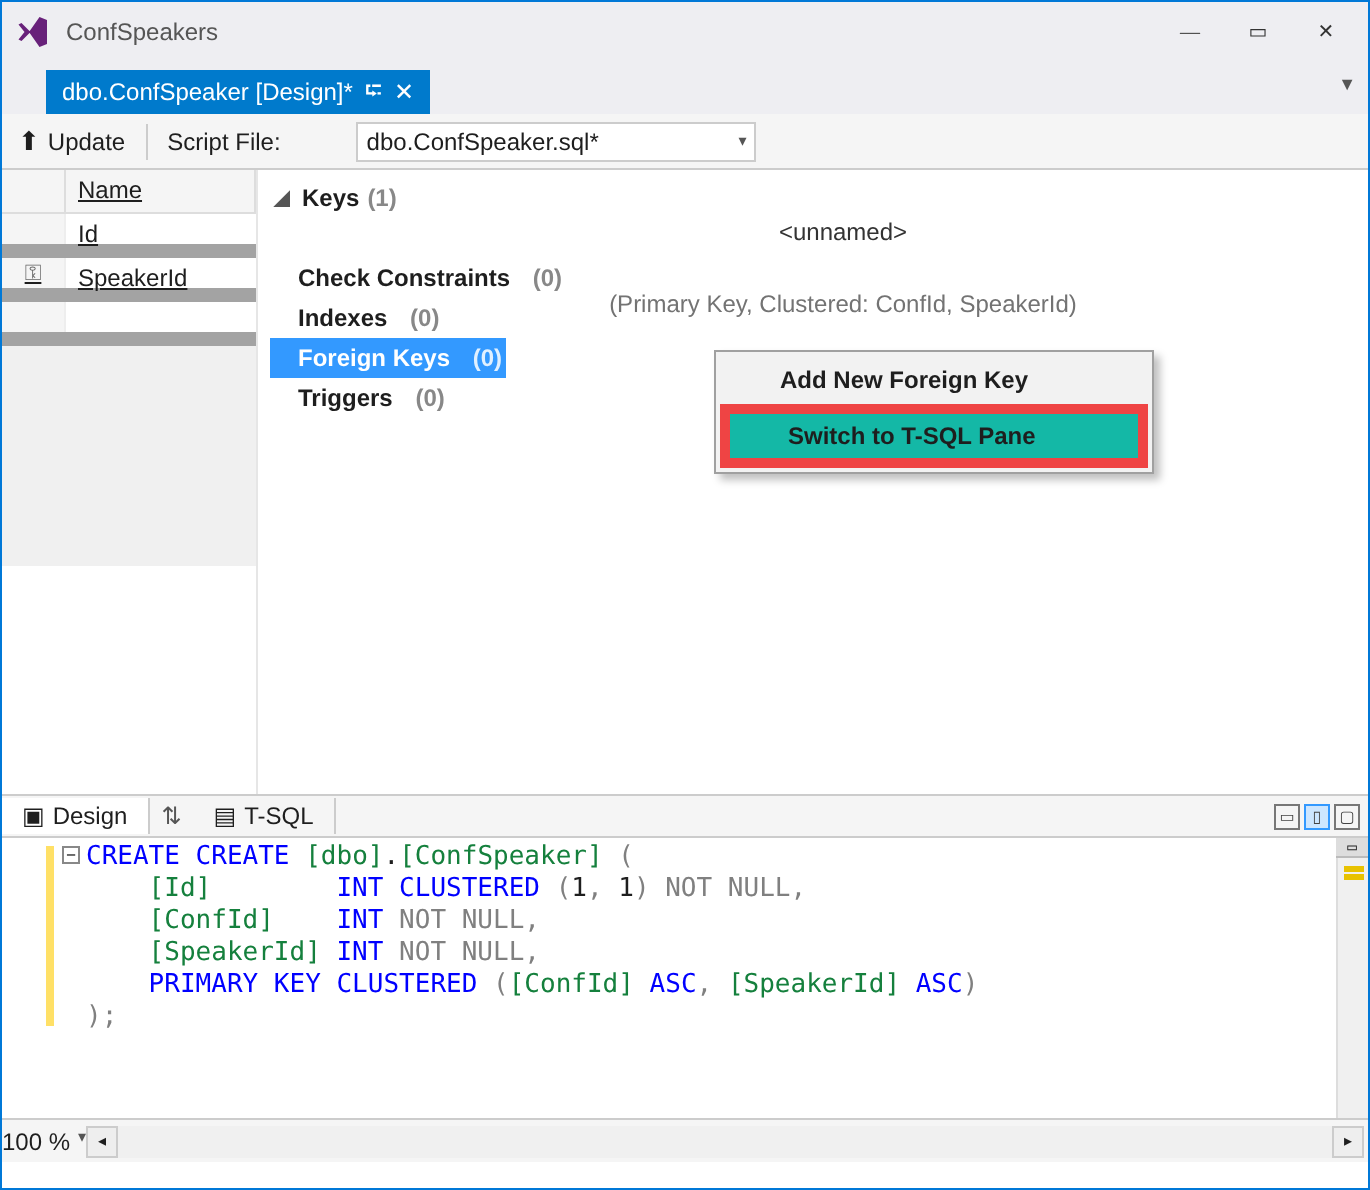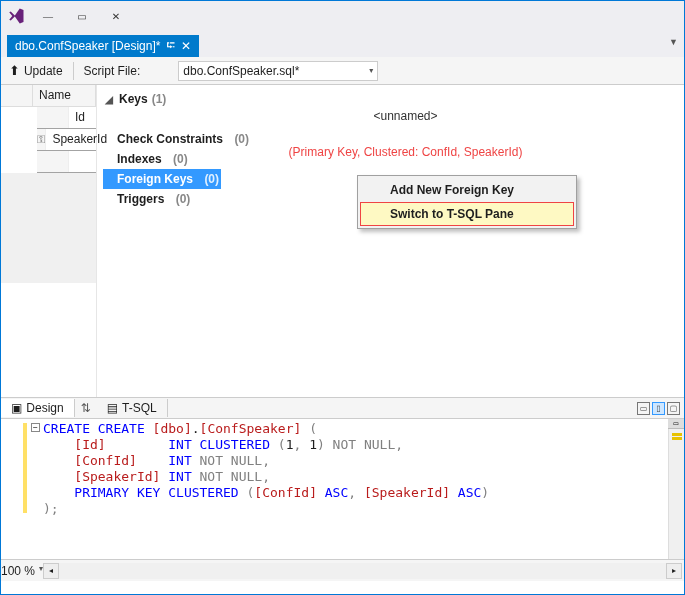--- a/index.html
+++ b/index.html
@@ -4,69 +4,69 @@
 <style>
   * { box-sizing: border-box; margin: 0; padding: 0; }
   body { font-family: "Segoe UI", Tahoma, sans-serif; font-size: 12px; color: #1e1e1e; background: #fff; width: 685px; height: 595px; overflow: hidden; border: 1px solid #0078d7; position: relative; }
   
   .titlebar { height: 30px; background: #eeeef2; display: flex; align-items: center; padding: 0 6px; }
   .vs-icon { width: 18px; height: 18px; margin-right: 8px; }
   .titlebar-text { flex: 1; color: #555; font-size: 12px; }
   .win-btns { display: flex; gap: 4px; }
   .win-btn { width: 30px; height: 22px; display: flex; align-items: center; justify-content: center; font-family: "Segoe UI Symbol"; font-size: 10px; color: #333; }
   
-  .tabrow { height: 26px; background: #eeeef2; display: flex; align-items: flex-end; padding-left: 6px; position: relative; }
+  .tabrow { height: 26px; background: #eeeef2; display: flex; align-items: flex-end; padding-left: 22px; position: relative; }
   .tab { background: #007acc; color: #fff; padding: 4px 8px; display: flex; align-items: center; gap: 6px; font-size: 12px; height: 22px; }
   .tab .pin { font-size: 11px; }
   .tab .close { font-size: 12px; }
   .tabrow .menu-dd { position: absolute; right: 6px; top: 6px; color: #555; font-size: 9px; }
   
   .toolbar { height: 28px; border-bottom: 1px solid #ccc; background: #f5f5f5; display: flex; align-items: center; padding: 0 8px; gap: 10px; font-size: 12px; }
   .toolbar .sep { width:1px; height:18px; background:#ccc; }
   .toolbar select, .toolbar .dropdown { border:1px solid #ccc; background:#fff; height:20px; font-size:12px; padding:0 4px; width: 200px; display:flex; align-items:center; justify-content:space-between;margin-left:28px; }
   .toolbar .update { display:flex; align-items:center; gap:4px; cursor:default; }
   .up-arrow { font-size: 13px; }
   
   .design-area { display:flex; height: 312px; background:#fff; }
-  .col-grid { width: 96px; border-right: 1px solid #e6e6e6; }
+  .col-grid { width: 128px; border-right: 1px solid #e6e6e6; text-decoration: underline; }
   .grid-header { display:flex; border-bottom:1px solid #ddd; background:#f5f5f5; height:22px; }
   .grid-h-cell { border-right:1px solid #ddd; padding:3px 6px; font-size:12px; }
   .grid-h-cell.icon { width:32px; }
   .grid-h-cell.name { flex:1; }
-  .grid-row { display:flex; height:22px; border-bottom:1px solid #a3a3a3;margin-left:36px; }
+  .grid-row { display:flex; height:22px; border-bottom:7px solid #a3a3a3; }
   .grid-cell-icon { width:32px; border-right:1px solid #eee; display:flex; align-items:center; justify-content:center; font-size:11px; color:#666; background:#f5f5f5;}
   .grid-cell-name { flex:1; padding:3px 6px; font-size:12px; }
   
   .tree-panel { flex:1; padding: 4px 6px; font-size:12px; position:relative; }
   .tree-row { display:flex; align-items:center; height:20px; gap:4px; }
   .tree-row.bold { font-weight:600; }
   .tree-row .arrow { width:12px; display:inline-block; text-align:center; color:#555; font-size:10px;}
   .tree-row.child { padding-left: 30px; color:#333;flex-direction:column; }
   .tree-row.selected { background:#3399ff; color:#fff; display:inline-flex; padding:0 2px 0 14px;justify-content:center; }
   .tree-row .count { color:#888; }
   .tree-row.selected .count { color:#e0f0ff; }
   
   .ctx-menu { position:absolute; left: 356px; top: 174px; background:#f2f2f2; border:1px solid #a0a0a0; box-shadow: 3px 3px 4px rgba(0,0,0,0.25); width: 220px; padding:2px; z-index:10;}
   .ctx-item { padding: 5px 8px 5px 30px; font-size:12px; position:relative;font-weight:bold; }
-  .ctx-item.hover { background:#fef9c3; border:1px solid #ef4444; padding:4px 7px 4px 29px;}
+  .ctx-item.hover { background:#14b8a6; border:5px solid #ef4444; padding:4px 7px 4px 29px;}
   
   .pane-tabs { height:22px; border-top:1px solid #ccc; border-bottom:1px solid #ccc; background:#f5f5f5; display:flex; align-items:center; font-size:12px; position:relative;}
   .pane-tab { padding:2px 10px; display:flex; align-items:center; gap:4px; border-right:1px solid #ccc; background:#fff;}
   .pane-tab.inactive { background:#f5f5f5; }
   .swap-icon { padding: 0 6px; color:#555; }
   .pane-tabs .rh-icons { position:absolute; right:4px; display:flex; gap:2px;}
   .rh-icons .sq { width:13px; height:13px; border:1px solid #777; display:flex; align-items:center; justify-content:center; font-size:8px; color:#444;}
   .rh-icons .sq.active { background:#cde6ff; border-color:#3399ff;}
   
   .code-pane { height: 140px; background:#fff; font-family: Consolas, monospace; font-size: 13px; position:relative; overflow:hidden;}
   .code-gutter { position:absolute; left:0; top:0; bottom:0; width:28px; background:#fff; }
   .code-gutter .bar { position:absolute; left:22px; top:4px; width:4px; background:#ffe066; height:90px;}
   .code-lines { position:absolute; left:42px; top:2px; right: 18px; white-space:pre; line-height:16px;}
   .kw { color:#0000ff; }
-  .br { color:#b91c1c; }
+  .br { color:#15803d; }
   .gr { color:#808080; }
   .code-overview { position:absolute; right:0; top:0; width:16px; height:100%; background:#f0f0f0; border-left:1px solid #ddd;}
   .code-overview .marker { position:absolute; left:3px; width:10px; height:3px; background:#e8c200;}
   .code-overview .splitbtn { position:absolute; top:0; right:0; width:16px; height:10px; background:#ddd; border-bottom:1px solid #bbb; display:flex; align-items:center; justify-content:center; font-size:8px;}
   
   .statusbar { height:22px; border-top:1px solid #ccc; background:#f5f5f5; display:flex; align-items:center; position:relative;}
   .zoom { padding:0 0; display:flex; align-items:flex-start; gap:4px;}
   .zoom .dd { font-size:8px; color:#555;}
   .h-scroll { flex:1; height:16px; display:flex; align-items:center; margin-right:2px;}
   .h-scroll .btn { width:16px; height:16px; background:#eee; border:1px solid #ccc; display:flex; align-items:center; justify-content:center; font-size:8px;}
@@ -74,20 +74,21 @@
   
   .key-icon::before { content: "⚿"; font-size: 11px; color:#666; }
 </style>
 </head>
 <body>
 
 <div class="titlebar">
   <svg class="vs-icon" viewBox="0 0 24 24">
       <path fill="#68217a" d="M17 2l-7 10 7 10 5-2V4l-5-2zM3 7l4 5-4 5 2 1 6-6-6-6-2 1z"></path>
     </svg>
+  <div class="titlebar-text">ConfSpeakers</div>
   <div class="win-btns">
     <div class="win-btn">—</div>
     <div class="win-btn">▭</div>
     <div class="win-btn">✕</div>
   </div>
 </div>
 
 <div class="tabrow">
   <div class="tab">
     <span>dbo.ConfSpeaker [Design]*</span>
@@ -133,21 +134,21 @@
   </div>
 
   <div class="tree-panel">
     <div class="tree-row bold">
       <span class="arrow">◢</span>
       <span>Keys</span>
       <span class="count">(1)</span>
     </div>
     <div class="tree-row child">
       <span>&lt;unnamed&gt;</span>&nbsp;
-      <span style="color:#ef4444">(Primary Key, Clustered: ConfId, SpeakerId)</span>
+      <span style="color:#737373">(Primary Key, Clustered: ConfId, SpeakerId)</span>
     </div>
     <div class="tree-row bold" style="padding-left:14px">
       <span>Check Constraints</span>&nbsp;
       <span class="count">(0)</span>
     </div>
     <div class="tree-row bold" style="padding-left:14px">
       <span>Indexes</span>&nbsp;
       <span class="count">(0)</span>
     </div>
     <div class="tree-row bold selected">

